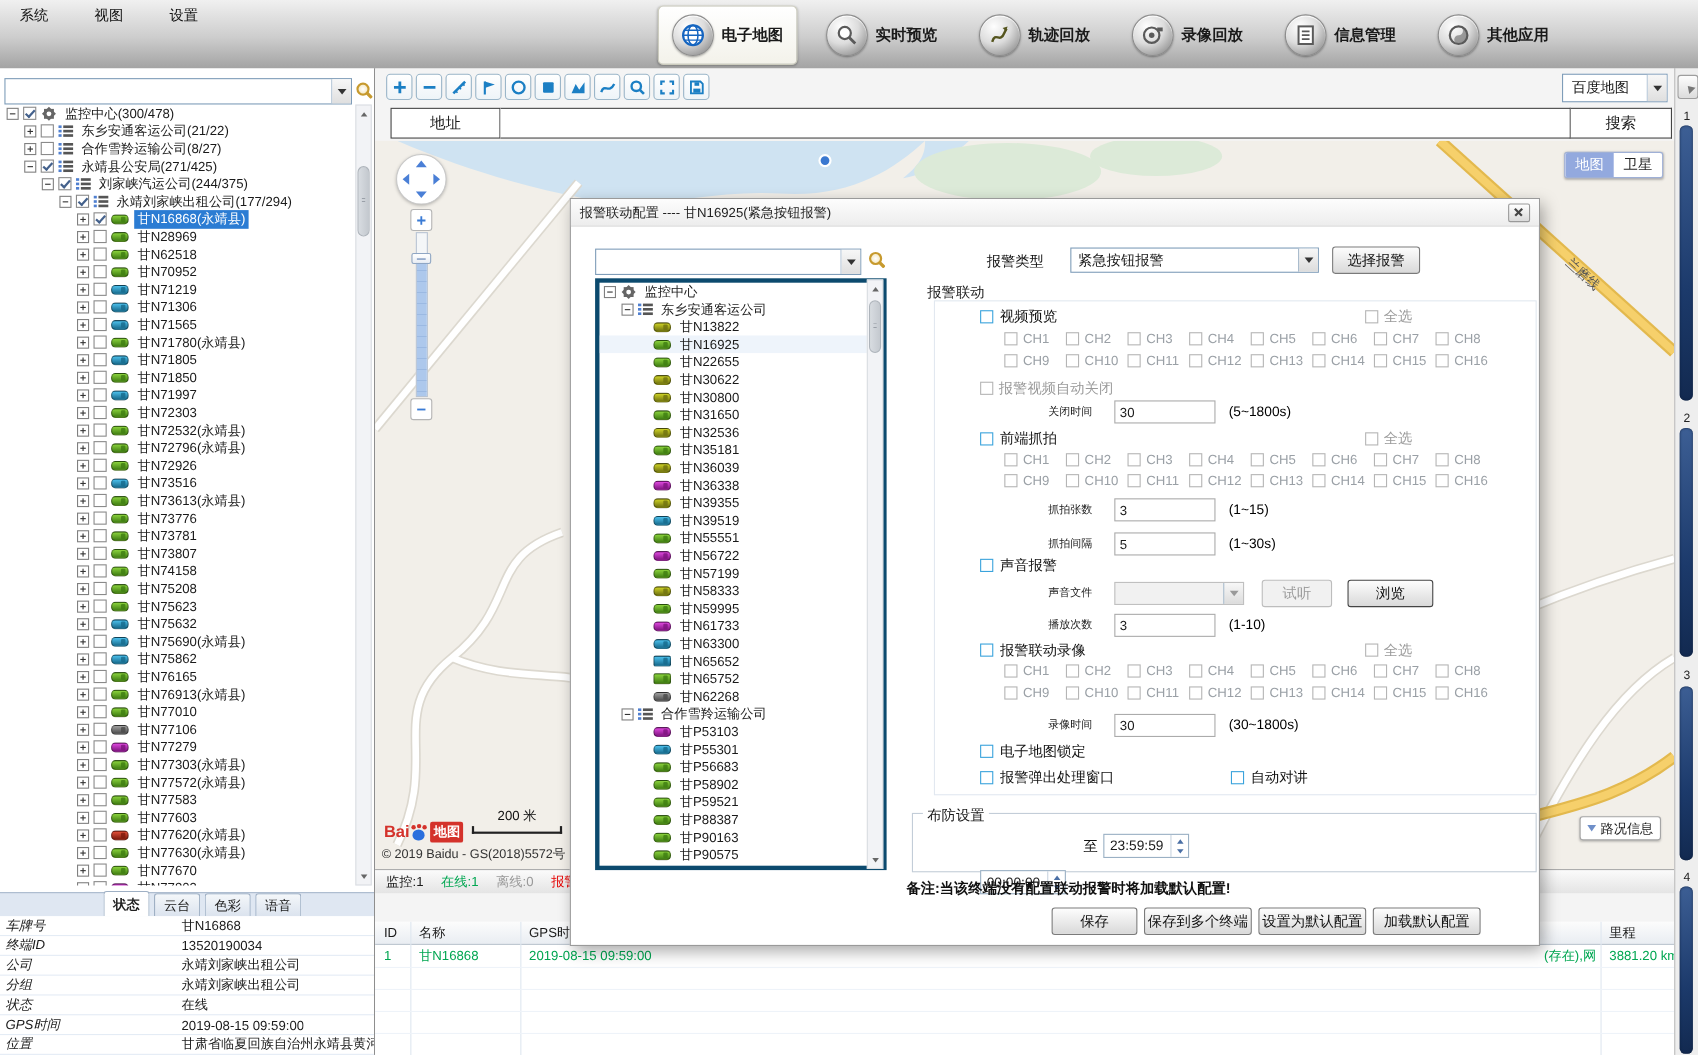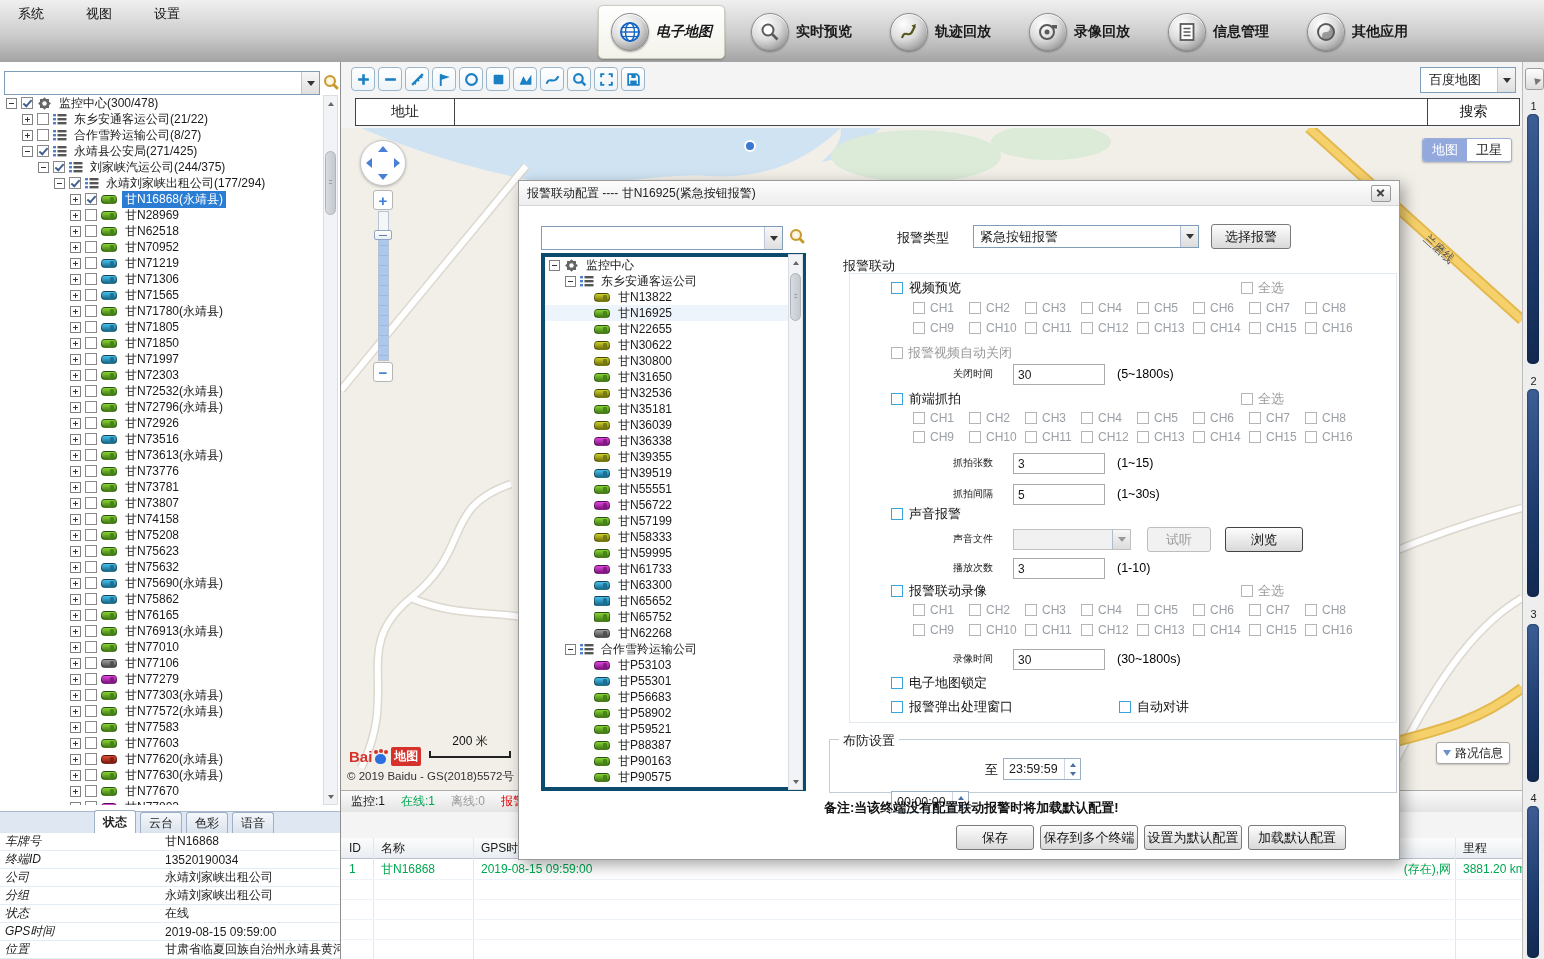--- a/index.html
+++ b/index.html
@@ -6,21 +6,21 @@
   body{font-family:"Liberation Sans","DejaVu Sans",sans-serif;font-size:12px;color:#1a1a1a;}
   #app{position:relative;width:1544px;height:959px;background:#fff;overflow:hidden;}
 
   
   .topbar{position:absolute;left:0;top:0;width:100%;height:62px;
     background:linear-gradient(180deg,#f0f0f0 0%,#cdcdcd 55%,#a3a3a3 100%);border-bottom:1px solid #7a7a7a;}
   .menubar{position:absolute;left:14px;top:4px;display:flex;gap:34px;font-size:13px;color:#111;}
   .menu-item{padding:1px 4px;cursor:default;}
   .app-buttons{position:absolute;left:598px;top:6px;display:flex;gap:14px;align-items:center;height:52px;}
   .app-btn{display:flex;align-items:center;gap:7px;padding:4px 12px;height:44px;border-radius:5px;}
-  .app-btn.active{background:linear-gradient(180deg,#ffffff,#f3f2ea);border:1px solid #ccccbe;box-shadow:0 1px 2px rgba(0,0,0,.25);font-style:italic;}
+  .app-btn.active{background:linear-gradient(180deg,#ffffff,#f3f2ea);border:1px solid #ccccbe;box-shadow:0 1px 2px rgba(0,0,0,.25);}
   .app-icon{width:36px;height:36px;border-radius:50%;flex:none;
     background:radial-gradient(circle at 35% 28%,#fefefe,#dcdcdc 45%,#a0a0a0 78%,#7d7d7d);
     border:1px solid #8c8c8c;box-shadow:inset 0 1px 1px #fff,0 1px 2px rgba(0,0,0,.35);
     display:flex;align-items:center;justify-content:center;}
   .app-label{font-size:14px;font-weight:bold;color:#1a1a1a;white-space:nowrap;}
 
   
   .left-panel{position:absolute;left:0;top:62px;width:341px;height:897px;background:#fff;border-right:1px solid #8e8e8e;box-sizing:border-box;}
   .combo{border:1px solid #7f9db9;background:#fff;display:flex;align-items:center;}
   .combo .arrow-btn{margin-left:auto;width:17px;align-self:stretch;display:flex;align-items:center;justify-content:center;background:linear-gradient(#f7f7f7,#dfdfdf);border-left:1px solid #b9c9d9;}

